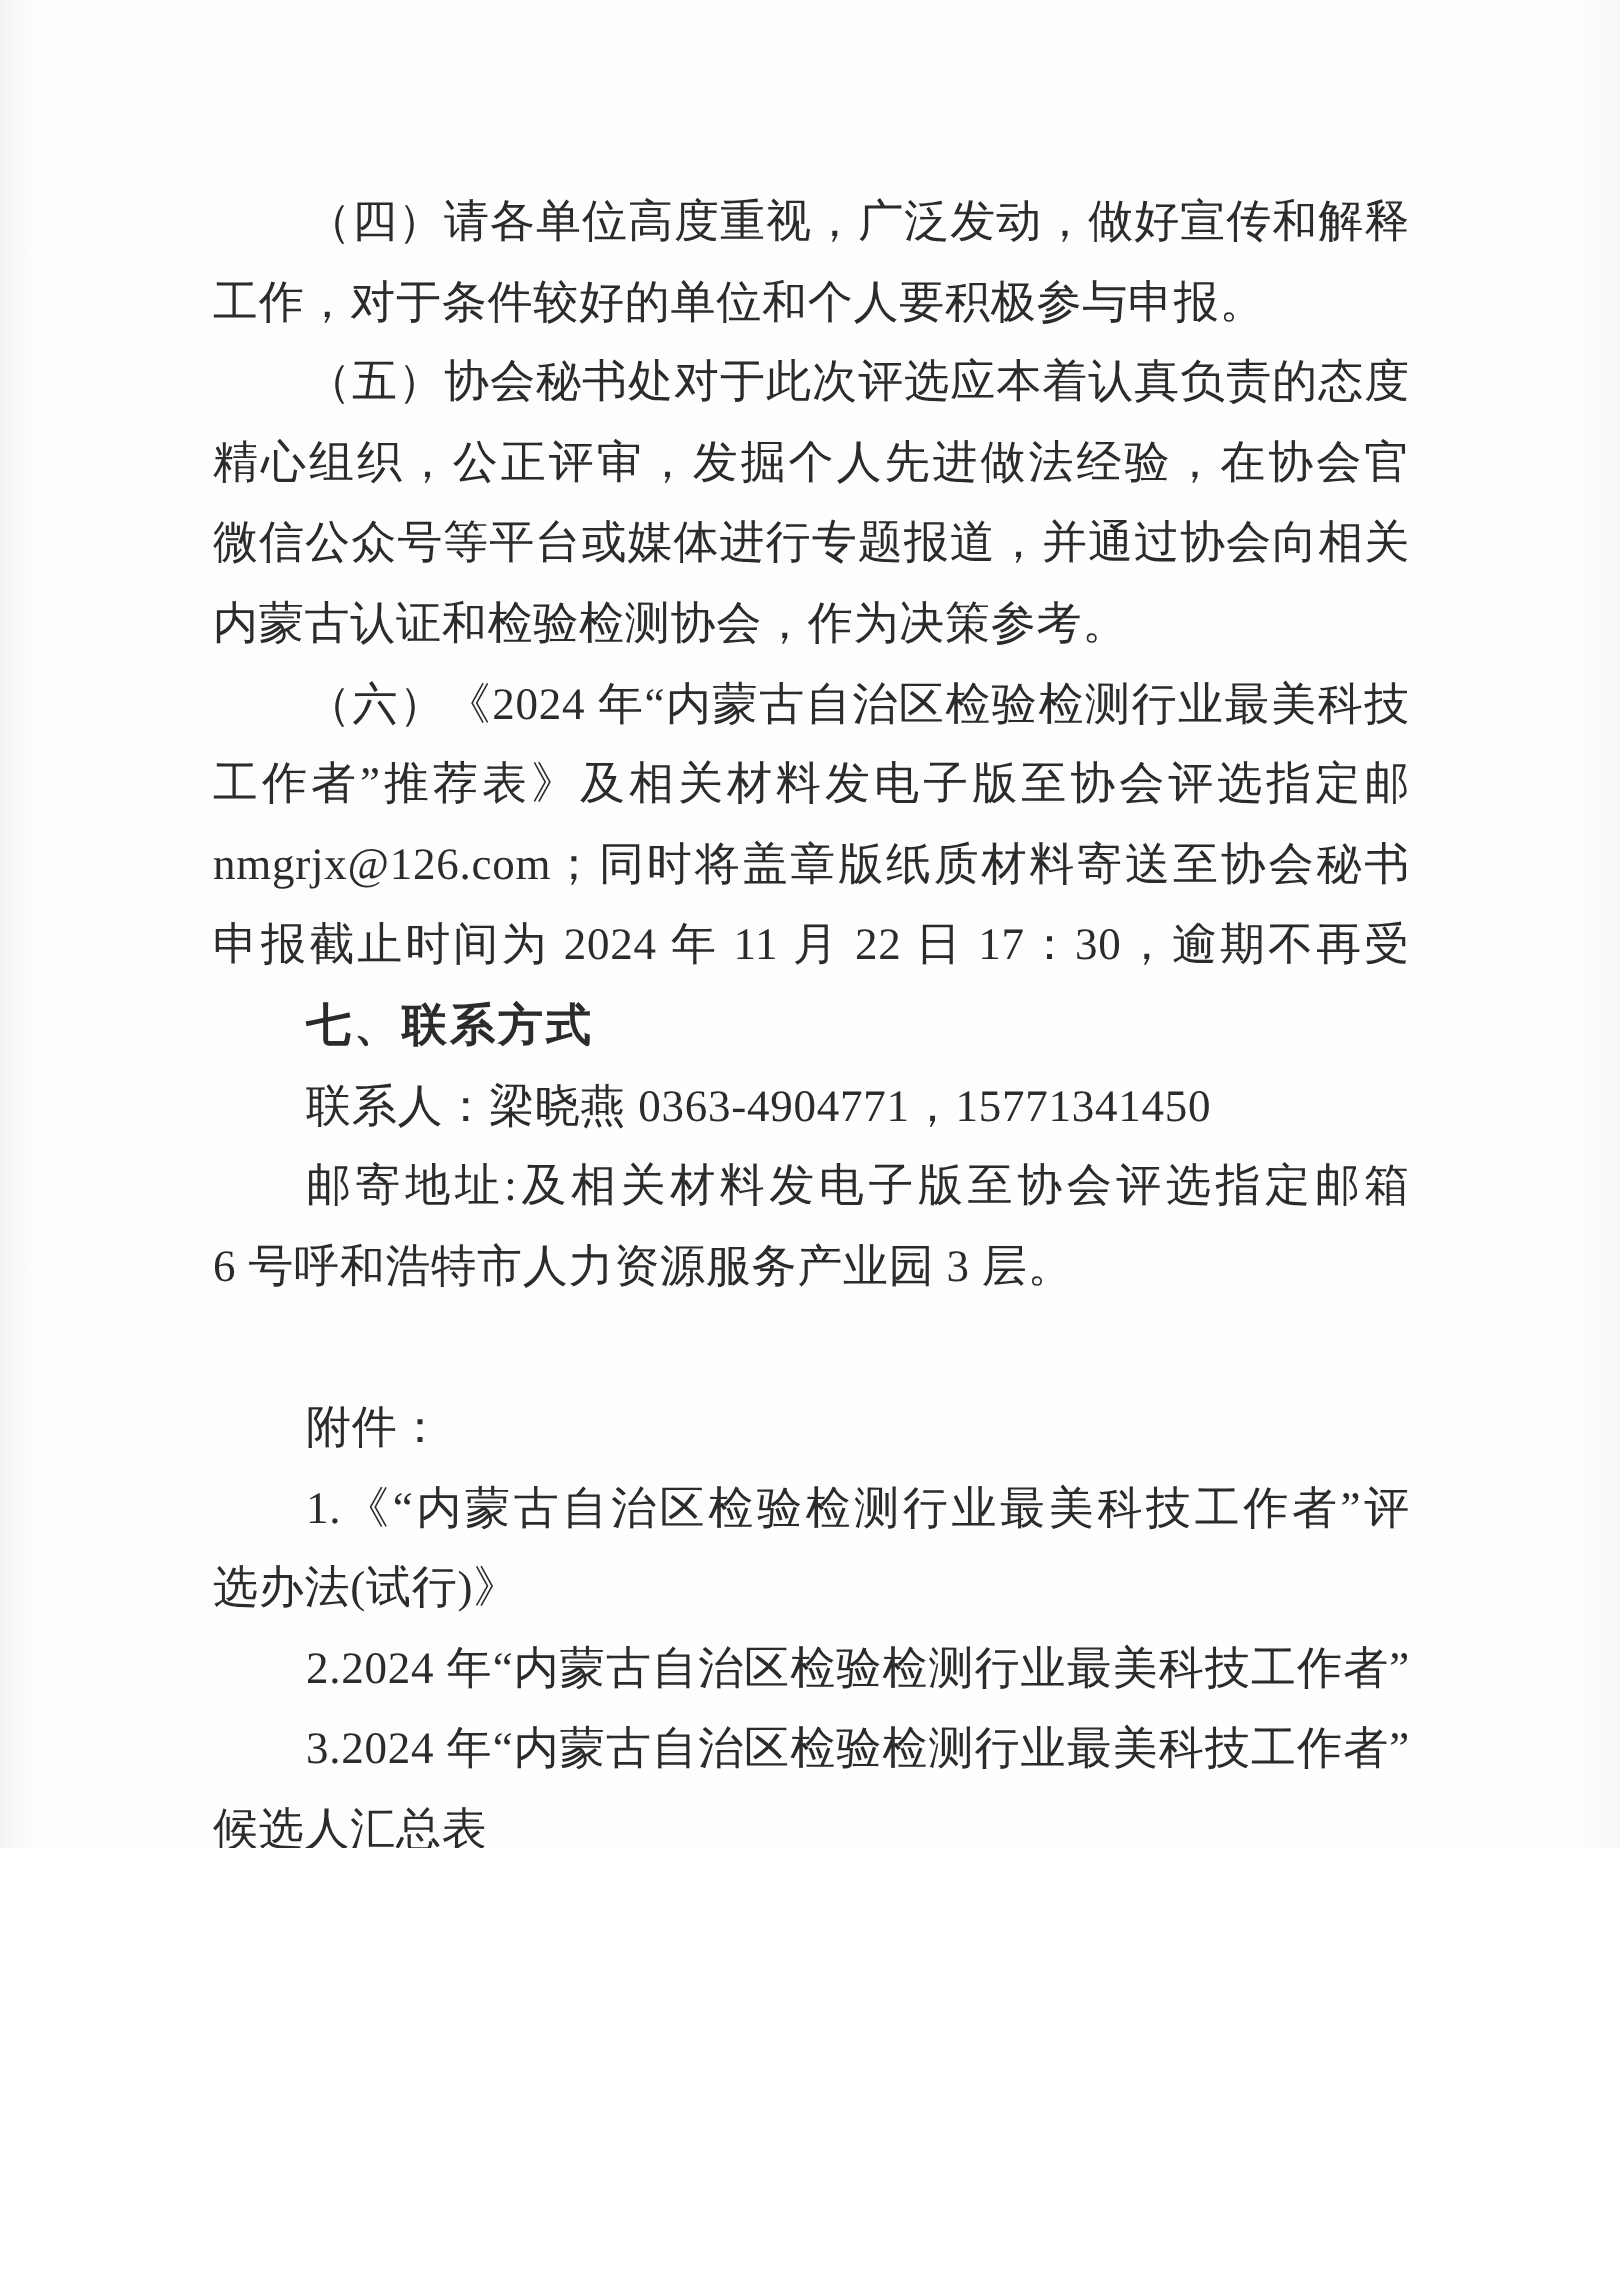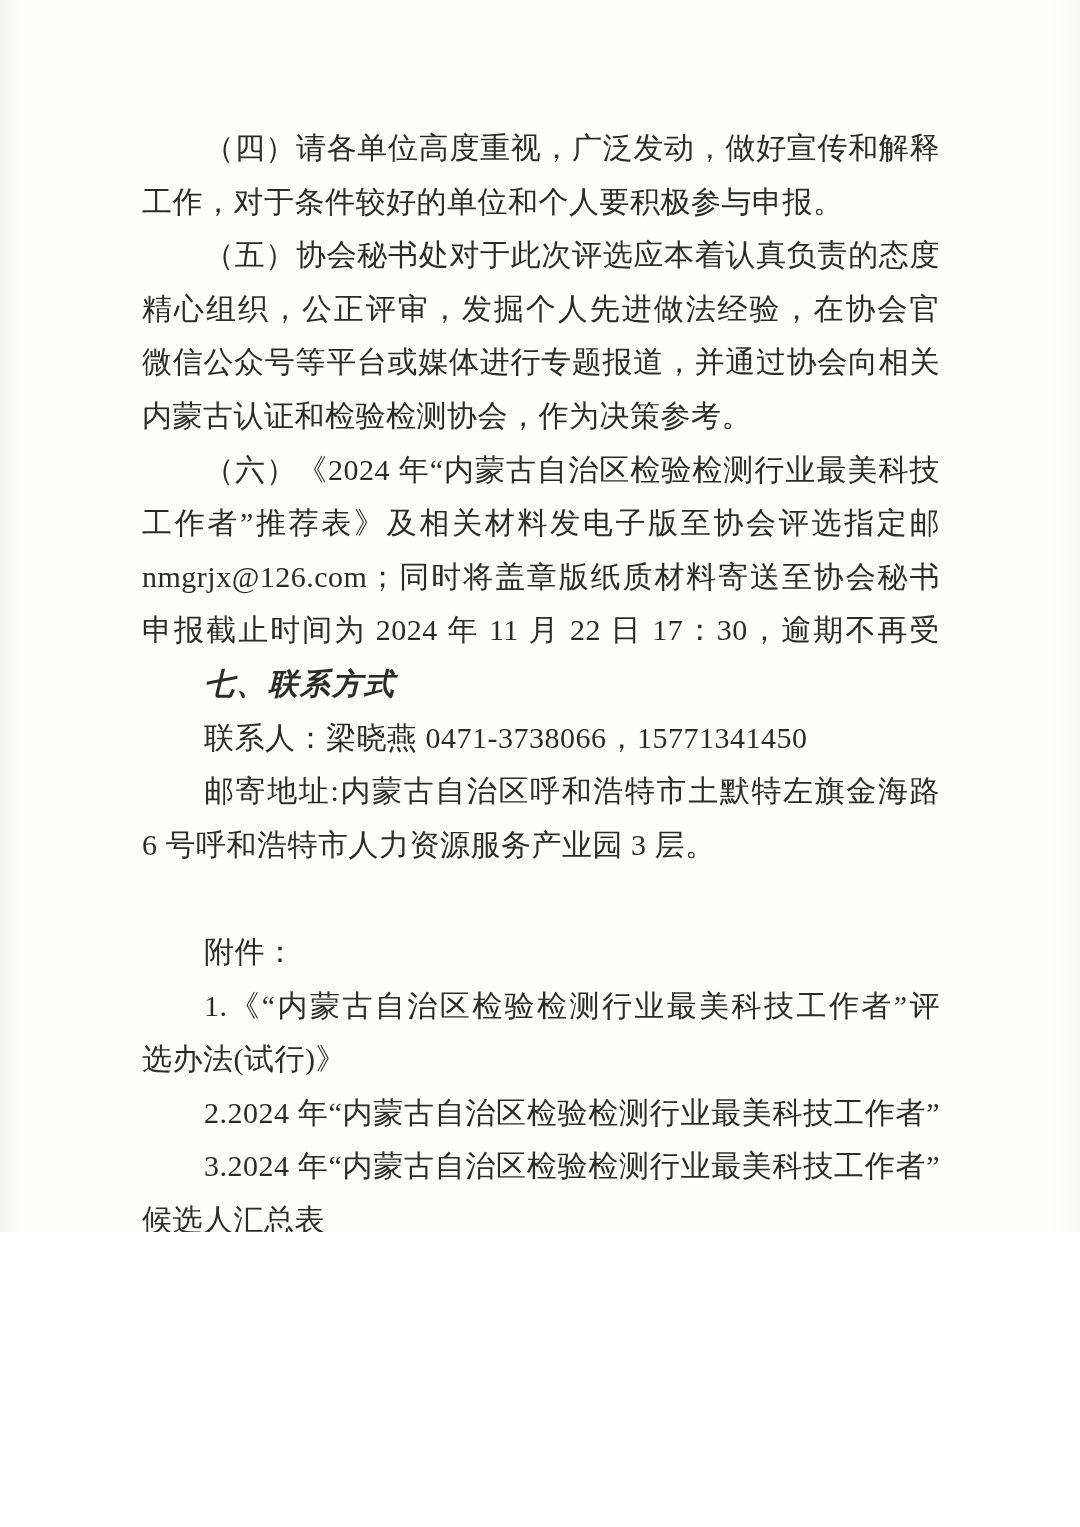--- a/index.html
+++ b/index.html
@@ -9,21 +9,21 @@
     font-family:"Liberation Serif","DejaVu Serif",serif;
   }
   .doc-lines{position:absolute;left:142px;top:121px;width:798px;}
   .line{
     height:53.6px;line-height:53.6px;font-size:30px;color:#2b2b2b;
     text-align:justify;text-justify:inter-character;overflow:hidden;
     white-space:normal;letter-spacing:.5px;
   }
   .line.just{text-align-last:justify;}
   .line.ind{padding-left:62px;}
-  .line.bold{font-weight:700;letter-spacing:2px;font-style:italic;}
+  .line.bold{font-weight:700;letter-spacing:2px;}
   .seal{position:absolute;left:549px;top:1243px;width:228px;height:222px;opacity:.93;}
   .seal text{font-family:"Liberation Serif","DejaVu Serif",serif;font-weight:700;}
   .date-line{
     position:absolute;left:536px;top:1356px;font-size:33px;color:#151515;
     letter-spacing:3px;z-index:6;white-space:nowrap;margin-top:20px;
   }
   .footer{
     position:absolute;left:488px;top:1458px;display:flex;align-items:center;gap:11px;z-index:4;
     font-family:"Liberation Sans","DejaVu Sans",sans-serif;
   }
@@ -39,22 +39,22 @@
       <div class="line">工作，对于条件较好的单位和个人要积极参与申报。</div>
       <div class="line ind just">（五）协会秘书处对于此次评选应本着认真负责的态度</div>
       <div class="line just">精心组织，公正评审，发掘个人先进做法经验，在协会官网、</div>
       <div class="line just">微信公众号等平台或媒体进行专题报道，并通过协会向相关</div>
       <div class="line">内蒙古认证和检验检测协会，作为决策参考。</div>
       <div class="line ind just">（六）《2024 年“内蒙古自治区检验检测行业最美科技</div>
       <div class="line just">工作者”推荐表》及相关材料发电子版至协会评选指定邮箱：</div>
       <div class="line just">nmgrjx@126.com；同时将盖章版纸质材料寄送至协会秘书处，</div>
       <div class="line just">申报截止时间为 2024 年 11 月 22 日 17：30，逾期不再受理。</div>
       <div class="line ind bold">七、联系方式</div>
-      <div class="line ind">联系人：梁晓燕 0471-3738066，15771341450</div>
-      <div class="line ind just">邮寄地址:内蒙古自治区呼和浩特市土默特左旗金海路</div>
+      <div class="line ind">联系人：梁晓燕 0363-4904771，15771341450</div>
+      <div class="line ind just">邮寄地址:及相关材料发电子版至协会评选指定邮箱</div>
       <div class="line">6 号呼和浩特市人力资源服务产业园 3 层。</div>
       <div class="line"></div>
       <div class="line ind">附件：</div>
       <div class="line ind just">1.《“内蒙古自治区检验检测行业最美科技工作者”评</div>
       <div class="line">选办法(试行)》</div>
       <div class="line ind just">2.2024 年“内蒙古自治区检验检测行业最美科技工作者”</div>
       <div class="line ind just">3.2024 年“内蒙古自治区检验检测行业最美科技工作者”</div>
       <div class="line">候选人汇总表</div>
     </div>
 

